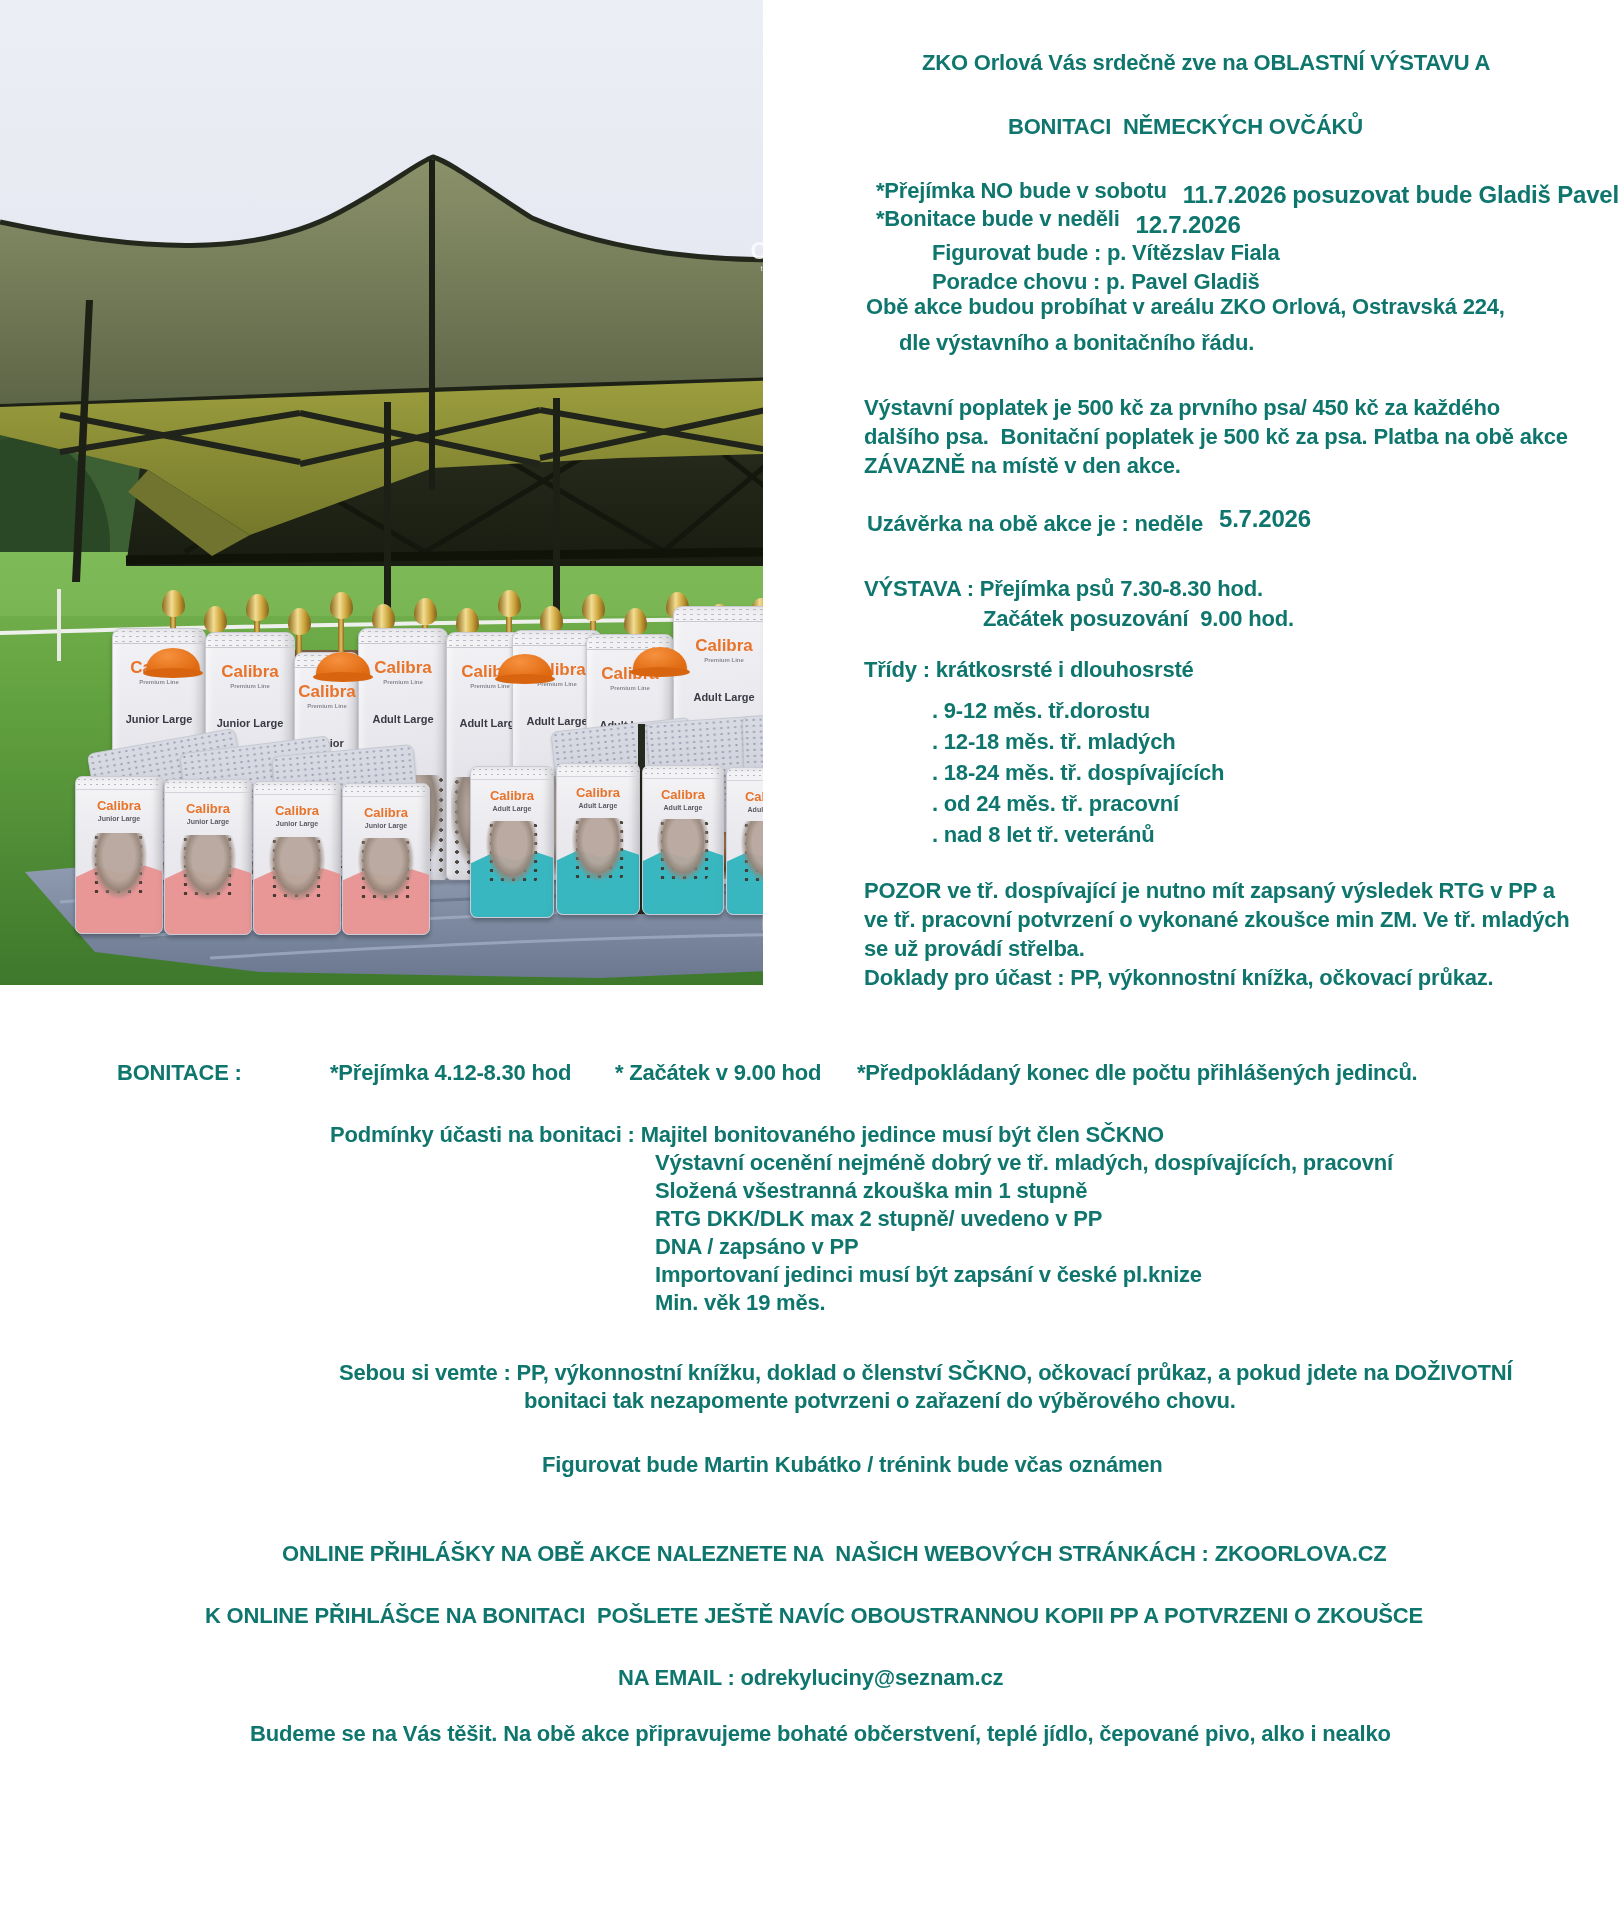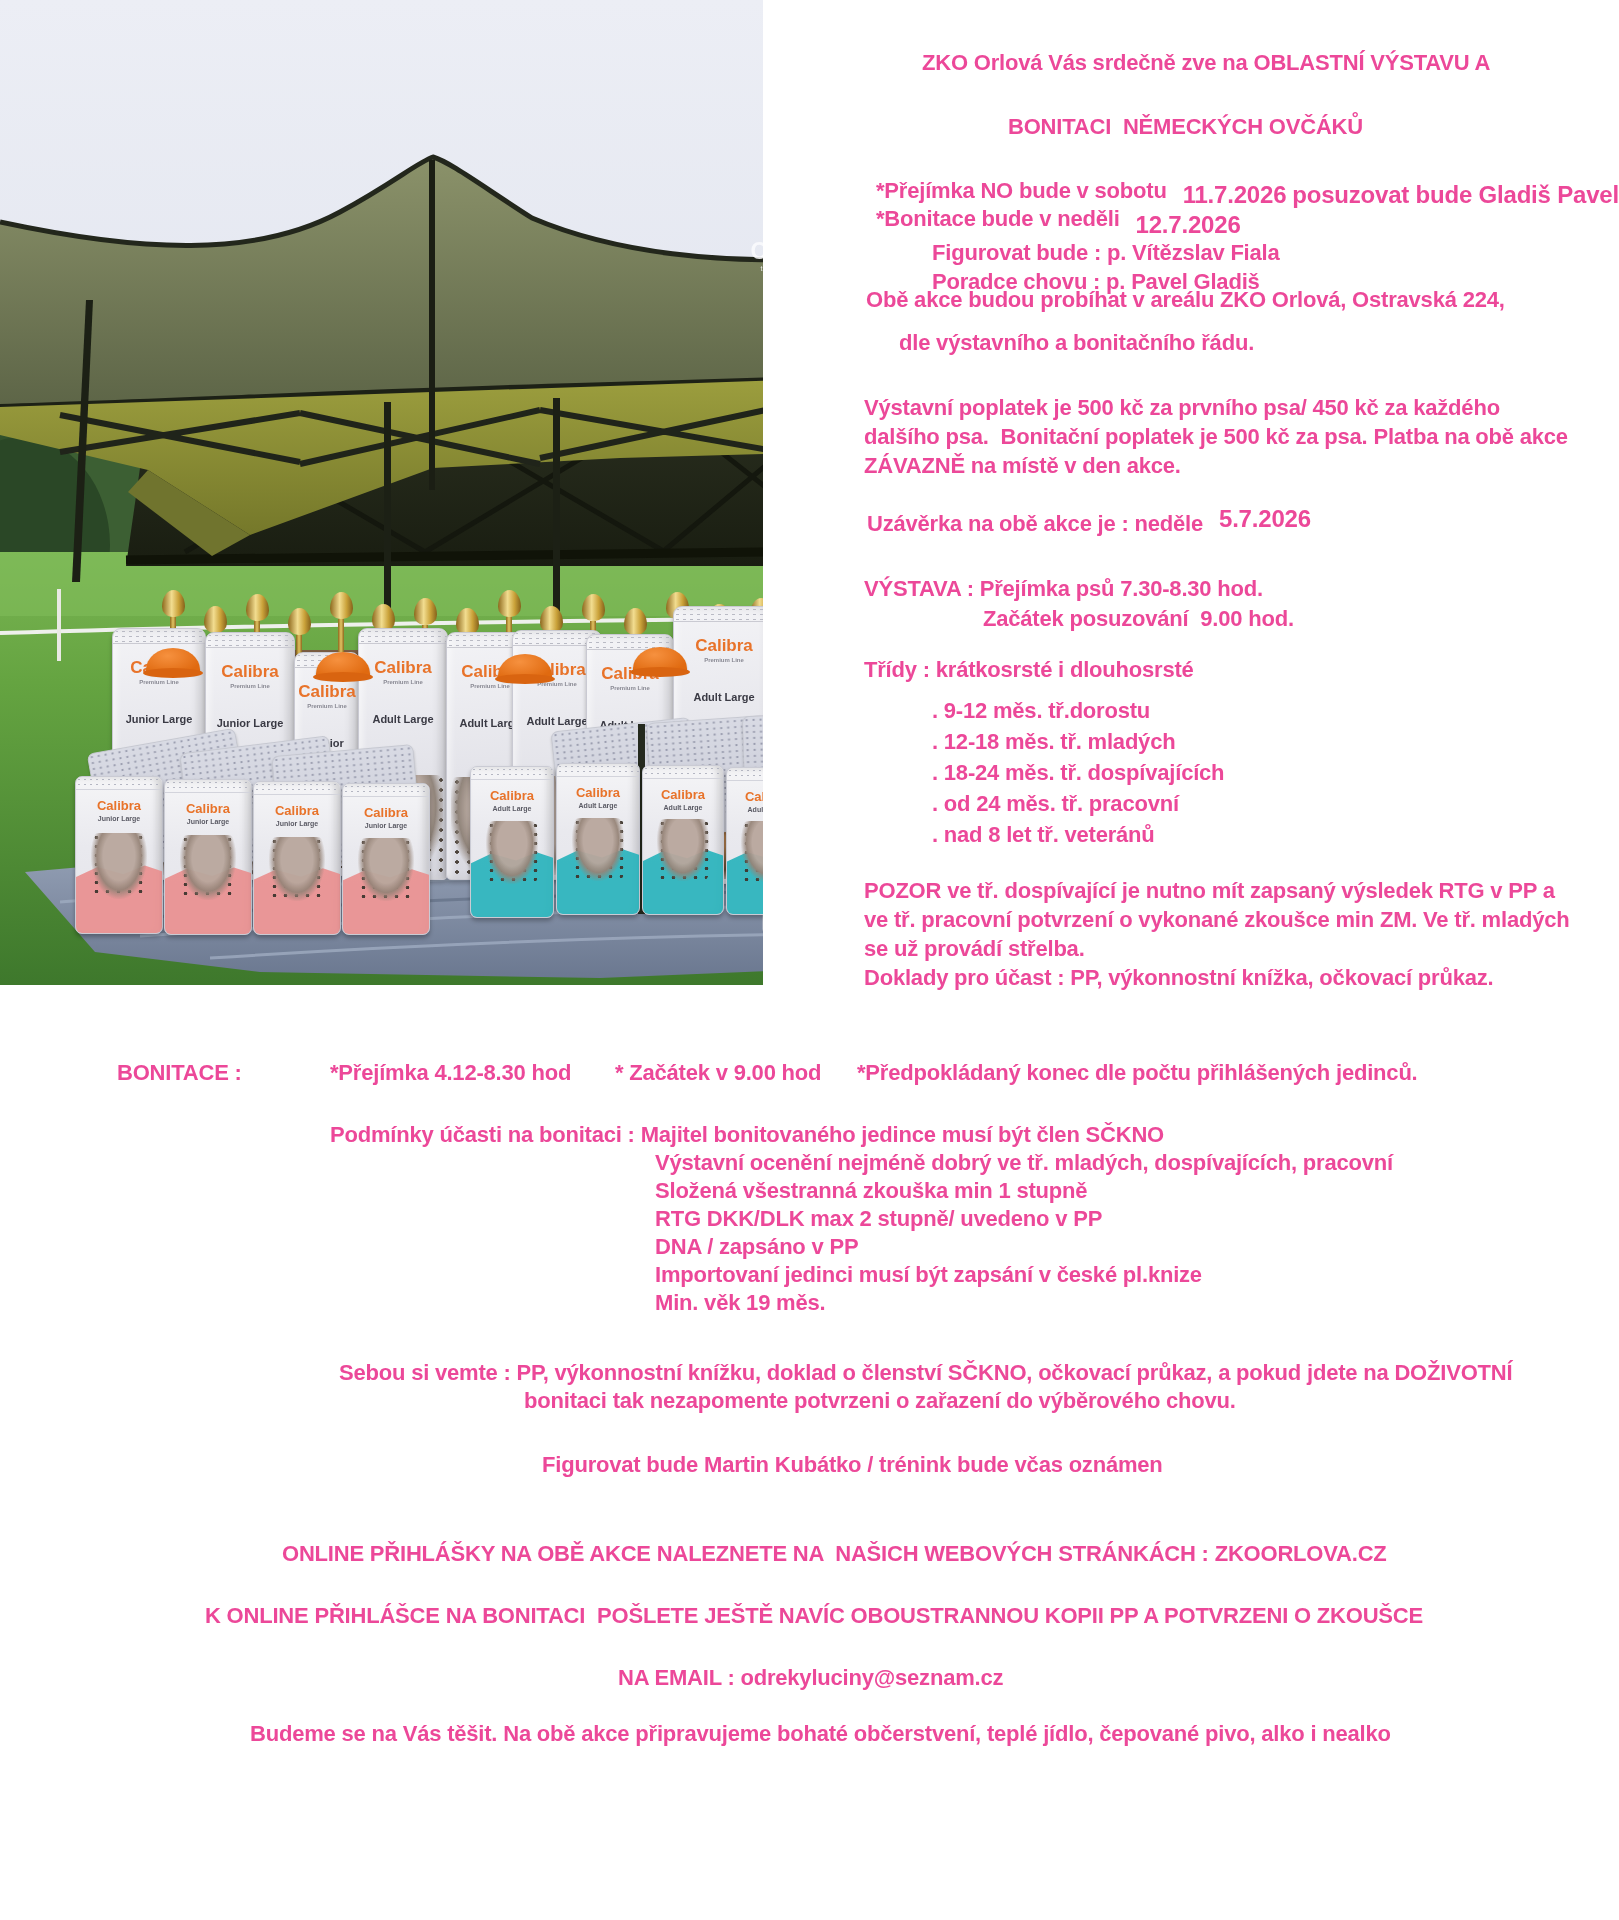--- a/index.html
+++ b/index.html
@@ -1,20 +1,20 @@
 <!DOCTYPE html>
 <html><head>
 <meta charset="utf-8">
 <style>
   html,body{margin:0;padding:0;background:#fff;}
   .page{position:relative;width:1619px;height:1920px;background:#ffffff;overflow:hidden;
         font-family:"Liberation Sans",sans-serif;}
   
   .t{position:absolute;white-space:pre;font:700 22px/26px "Liberation Sans",sans-serif;
-     color:#ec4899;letter-spacing:-0.2px;}
+     color:#0f766e;letter-spacing:-0.2px;}
   .date{font-size:24px;}
   .shift{position:relative;top:5px;}
   .shift2{position:relative;top:7px;}
   .rise{position:relative;top:-4px;}
   .gap{display:inline-block;width:16px;}
   
   .photo{position:absolute;left:0;top:0;width:763px;height:985px;overflow:hidden;}
   .photo svg{position:absolute;left:0;top:0;}
   .trophy{position:absolute;z-index:2;width:26px;display:flex;flex-direction:column;
           align-items:center;justify-content:flex-end;}
@@ -399,21 +399,21 @@
 
   <span class="t" style="left:922px;top:50px">ZKO Orlová Vás srdečně zve na OBLASTNÍ VÝSTAVU A</span>
   <span class="t" style="left:1008px;top:114px">BONITACI  NĚMECKÝCH OVČÁKŮ</span>
 
   <span class="t" style="left:876px;top:177px"><span>*Přejímka NO bude v sobotu</span><span class="gap"></span><span class="shift"><span class="date">11.7.2026</span> <span class="date">posuzovat bude Gladiš Pavel</span></span></span>
 
   <span class="t" style="left:876px;top:205px"><span>*Bonitace bude v neděli</span><span class="gap"></span><span class="shift2"><span class="date">12.7.2026</span></span></span>
 
   <span class="t" style="left:932px;top:240px">Figurovat bude : p. Vítězslav Fiala</span>
   <span class="t" style="left:932px;top:269px">Poradce chovu : p. Pavel Gladiš</span>
-  <span class="t" style="left:866px;top:287px">Obě akce budou probíhat v areálu ZKO Orlová, Ostravská 224,</span>
+  <span class="t" style="left:866px;top:294px">Obě akce budou probíhat v areálu ZKO Orlová, Ostravská 224,</span>
   <span class="t" style="left:899px;top:330px">dle výstavního a bonitačního řádu.</span>
 
   <span class="t" style="left:864px;top:395px">Výstavní poplatek je 500 kč za prvního psa/ 450 kč za každého</span>
   <span class="t" style="left:864px;top:424px">dalšího psa.  Bonitační poplatek je 500 kč za psa. Platba na obě akce</span>
   <span class="t" style="left:864px;top:453px">ZÁVAZNĚ na místě v den akce.</span>
 
   <span class="t" style="left:867px;top:510px"><span>Uzávěrka na obě akce je : neděle</span><span class="gap"></span><span class="rise"><span class="date">5.7.2026</span></span></span>
 
   <span class="t" style="left:864px;top:576px">VÝSTAVA : Přejímka psů 7.30-8.30 hod.</span>
   <span class="t" style="left:983px;top:606px">Začátek posuzování  9.00 hod.</span>

